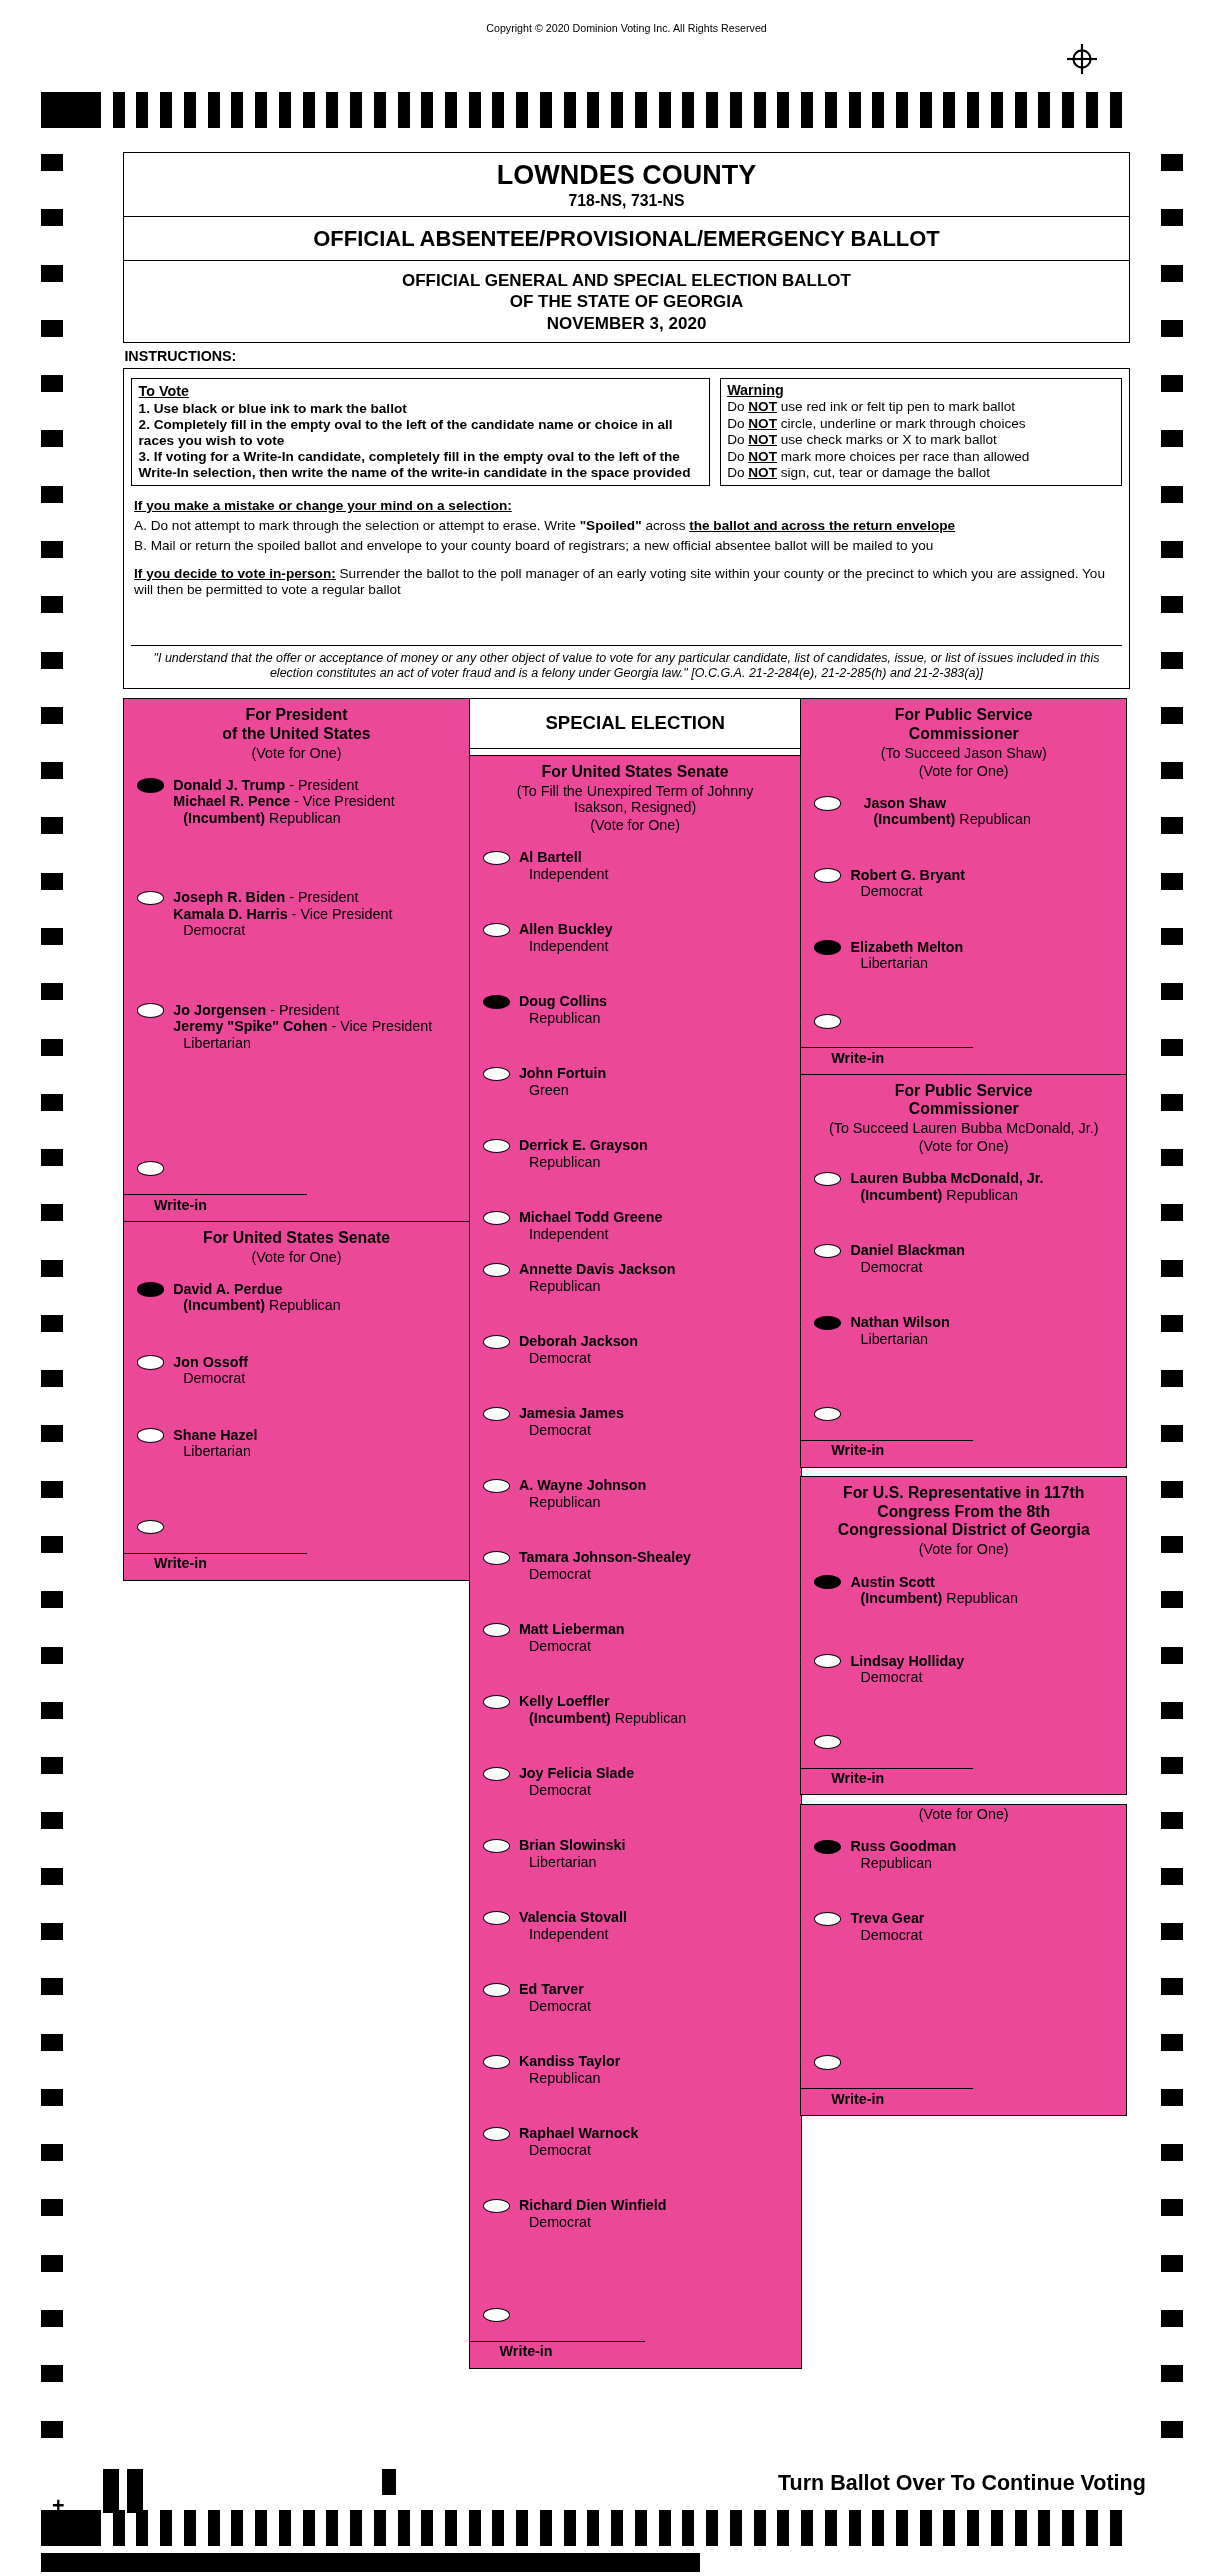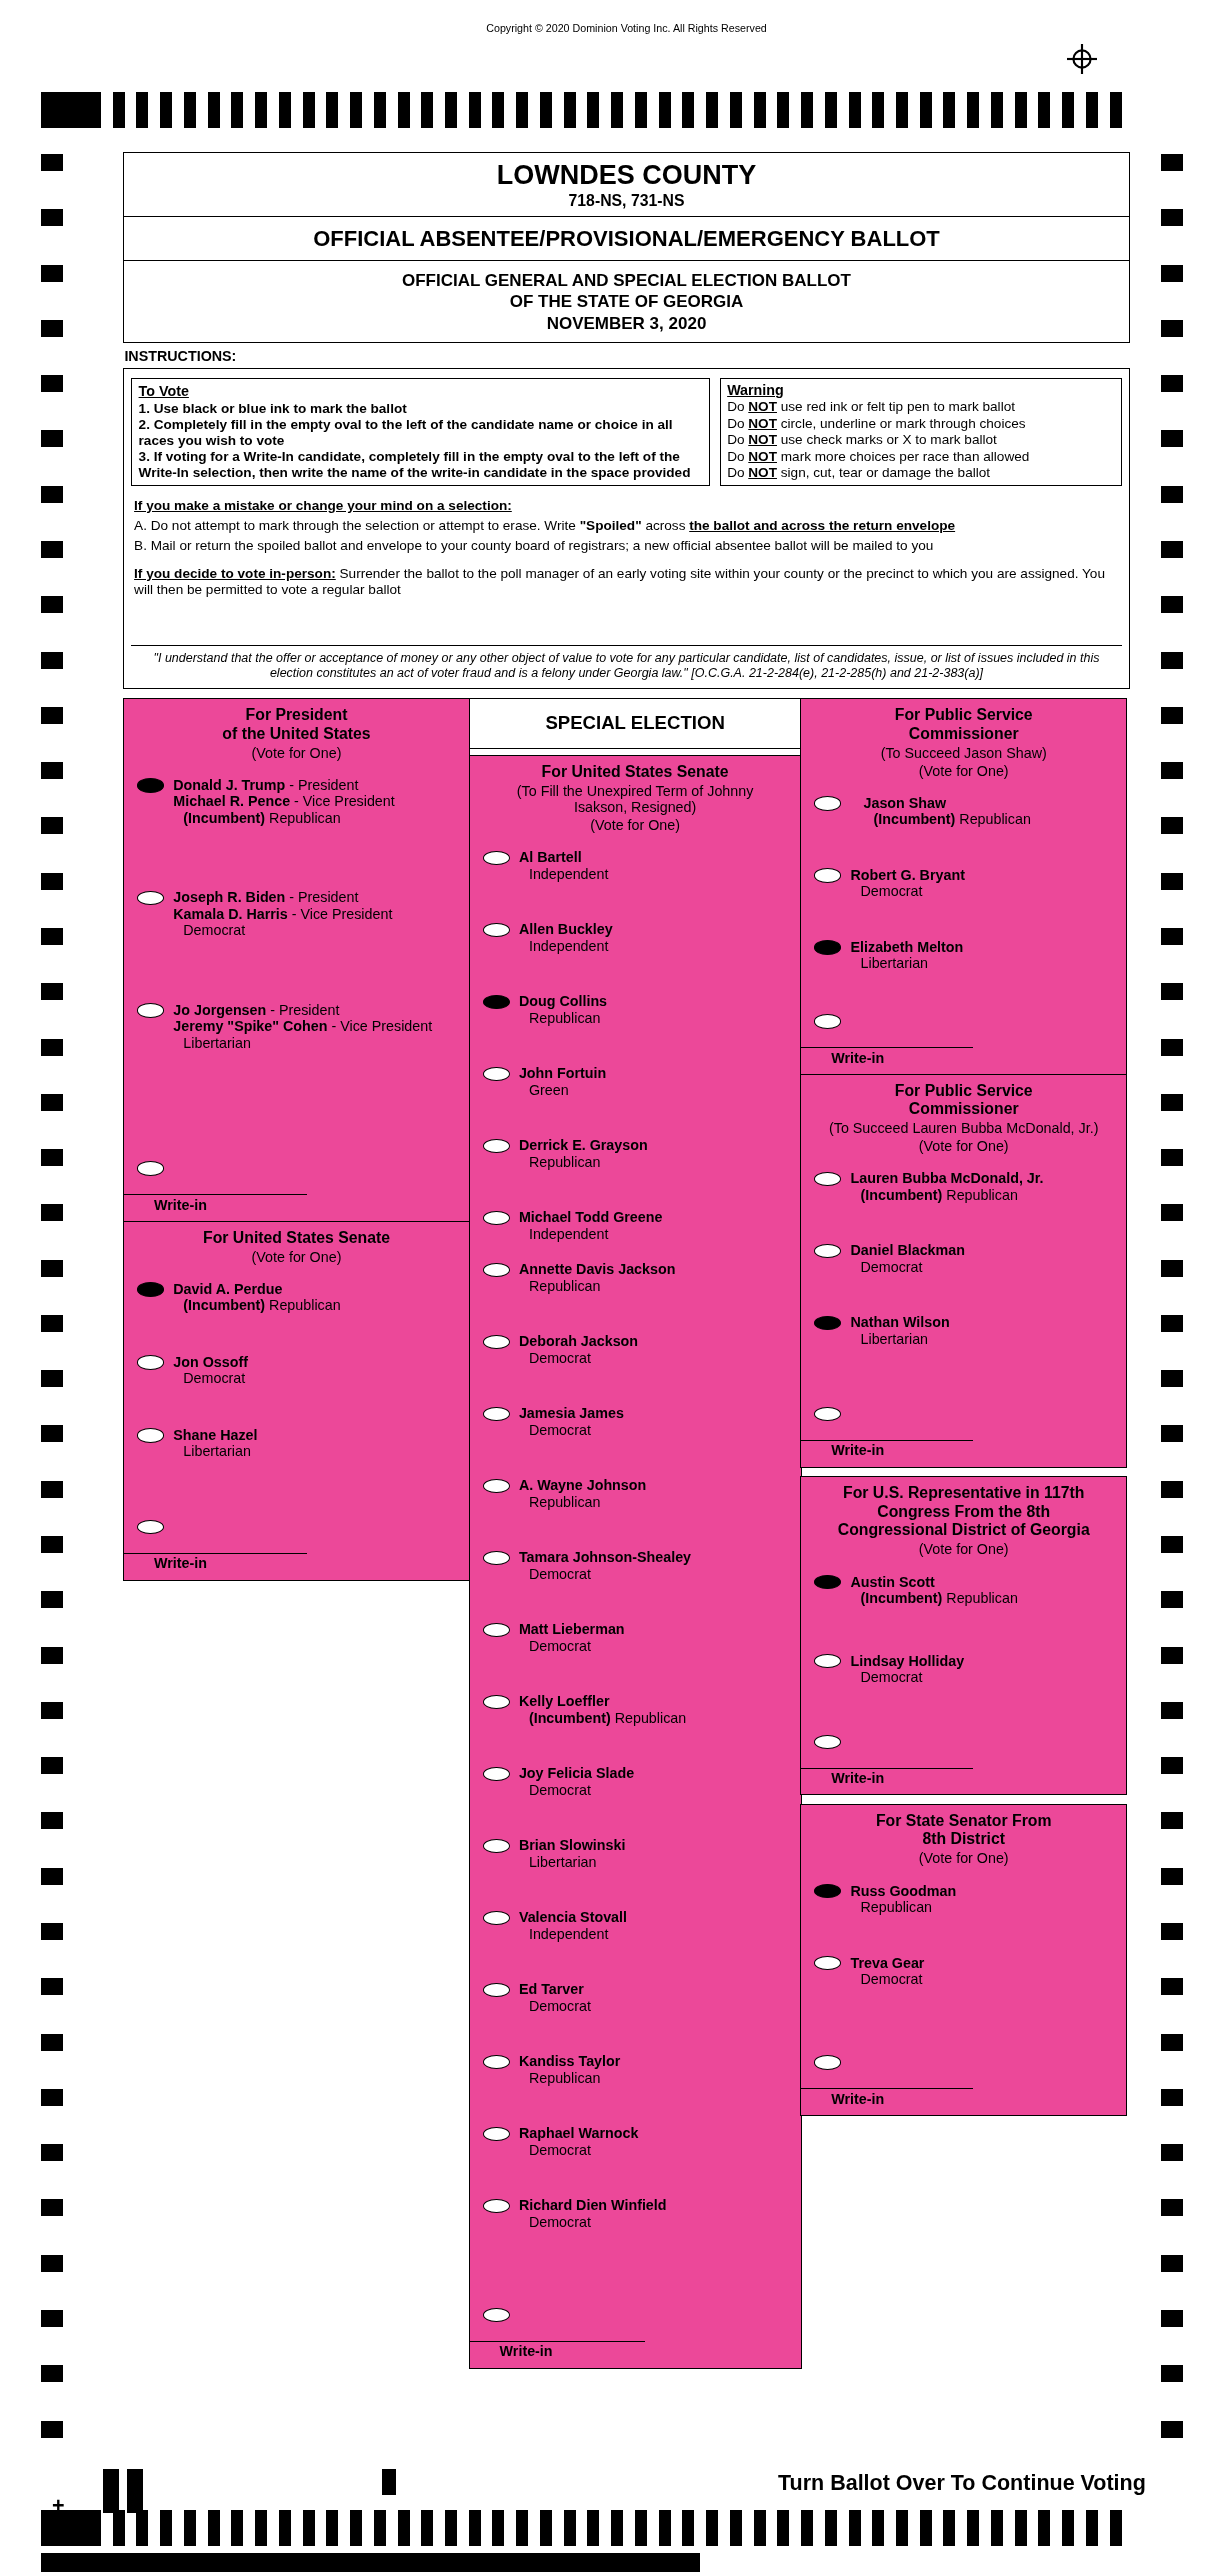--- a/index.html
+++ b/index.html
@@ -640,22 +640,20 @@
                 </div>
               </div>
             </div>
             <div class="wi">
               <div class="oval"></div>
               <div class="wi-line"></div>
               <div class="wi-label">Write-in</div>
             </div>
           </div>
           <div class="contest" style="height: 312px; margin-top: 8.6px;">
-            <div class="ctitle">For State Senator From
-8th District</div>
             <div class="cvote">(Vote for One)</div>
             <div class="cands">
               <div class="cand" style="margin-bottom: 39px;">
                 <div class="oval filled"></div>
                 <div class="clines">
                   <div class="cline"><span class="b">Russ Goodman</span></div>
                   <div class="cline ind"><span>Republican</span></div>
                 </div>
               </div>
               <div class="cand" style="margin-bottom: 39px;">

